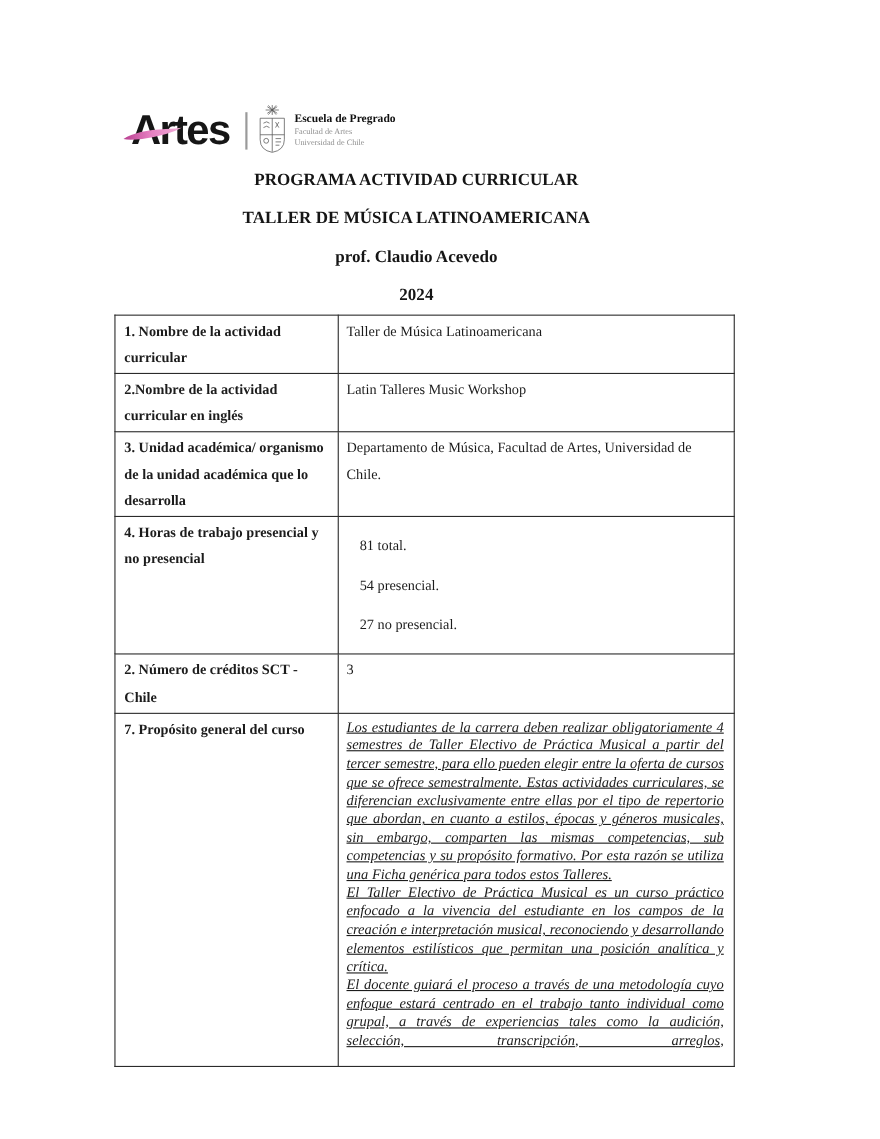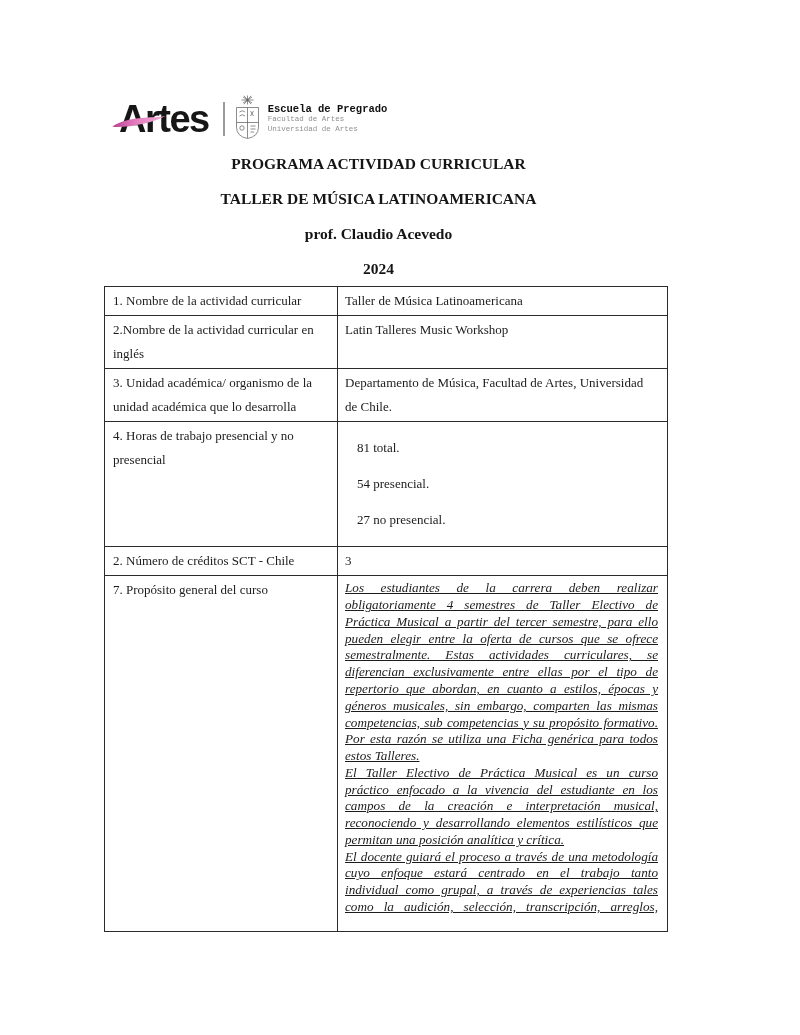--- a/index.html
+++ b/index.html
@@ -23,21 +23,21 @@
     font-weight: 700; font-size: 38px; line-height: 1;
     letter-spacing: -1.5px; color: #161616;
     position: relative; padding-right: 6px;
   }
   .swoosh {
     position: absolute; left: -8px; top: 16px;
     width: 56px; height: 12px; pointer-events: none;
   }
   .logo-sep { width: 2px; height: 34px; background: #9a9a9a; margin: 0 9px 0 8px; }
   .emblem { width: 27px; height: 45px; margin-top: -2px; }
-  .logo-text { margin-left: 7px; font-family: Liberation Mono, monospace; }
+  .logo-text { margin-left: 7px; font-family: Liberation Serif, serif; }
   .logo-text .l1 { font-size: 10.5px; font-weight: 700; color: #101010; line-height: 1.15; }
   .logo-text .l2, .logo-text .l3 { font-size: 7.5px; color: #8f8f8f; line-height: 1.25; }
 
   
   .headings { position: absolute; top: 156px; left: 0; width: 734px; text-align: center; padding-left: 23px; }
   .headings .h {
     font-weight: 700; font-size: 15.5px; line-height: 1;
     margin-bottom: 19.5px; color: #151515;
   }
 
@@ -45,21 +45,21 @@
   table.program {
     position: absolute; top: 286px; left: 104px;
     width: 564px; border-collapse: collapse;
     table-layout: fixed;
   }
   table.program td {
     border: 1.2px solid #2b2b2b;
     vertical-align: top;
     font-size: 13px;
   }
-  td.label-cell { width: 233px; padding: 2px 6px 2px 8px; line-height: 1.85; }
+  td.label-cell { width: 203px; padding: 2px 6px 2px 8px; line-height: 1.85; font-weight: bold; }
   td.value-cell { padding: 2px 16px 2px 7px; line-height: 1.85; }
   td.value-cell p { margin: 12px; }
   td.purpose-cell { padding: 4px 9px 15px 7px; text-decoration: underline; }
   td.purpose-cell p {
     margin: 0; font-style: italic;
     text-align: justify; line-height: 1.27; font-size: 13.2px;
   }
   td.purpose-cell p.cut { text-align-last: justify; }
 </style>
 </head>
@@ -100,21 +100,21 @@
 
         <path d="M5.5,17 q3,-2.5 5.5,0 M5.5,21 q3,-2.5 5.5,0"></path>
         <path d="M16.5,16 l3,5 M19.5,16 l-3,5"></path>
         <circle cx="8" cy="33" r="2.2"></circle>
         <path d="M16.5,31 h5 M16.5,34 h5 M16.5,37 h3.5"></path>
       </g>
     </svg>
     <div class="logo-text">
       <div class="l1">Escuela de Pregrado</div>
       <div class="l2">Facultad de Artes</div>
-      <div class="l3">Universidad de Artes</div>
+      <div class="l3">Universidad de Chile</div>
     </div>
   </div>
 
   <div class="headings">
     <div class="h">PROGRAMA ACTIVIDAD CURRICULAR</div>
     <div class="h">TALLER DE MÚSICA LATINOAMERICANA</div>
     <div class="h">prof. Claudio Acevedo</div>
     <div class="h">2024</div>
   </div>
 

